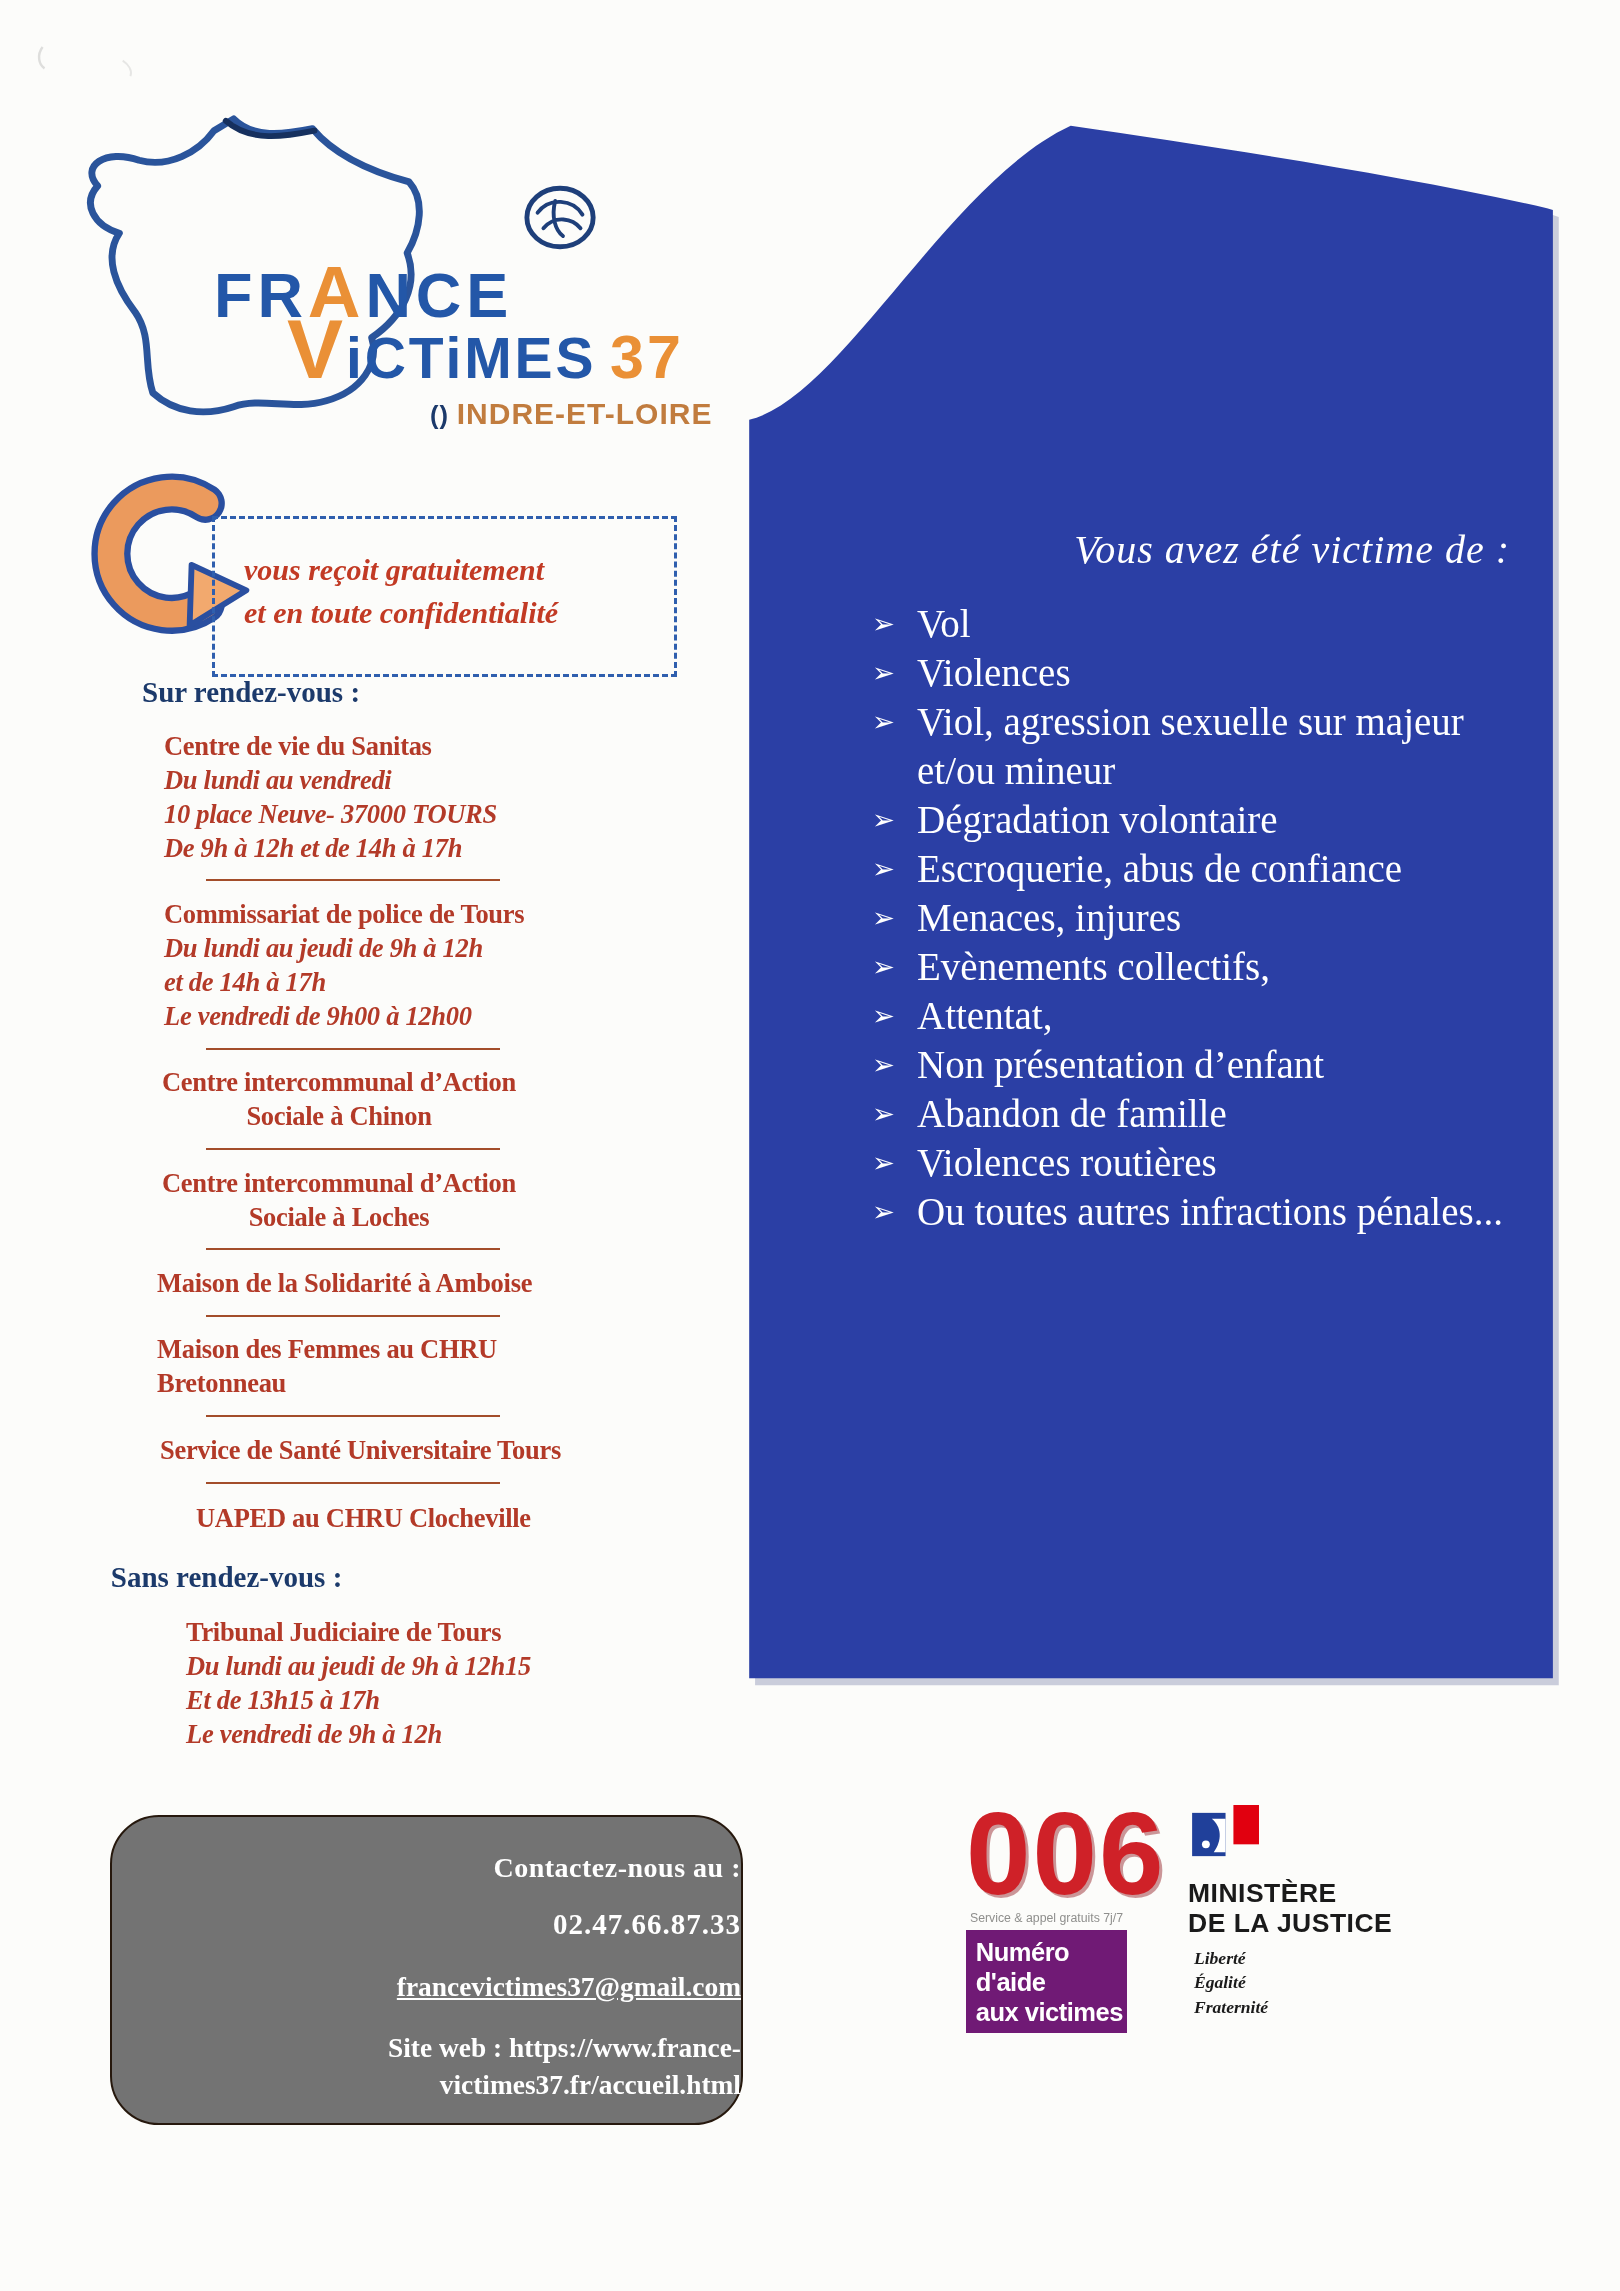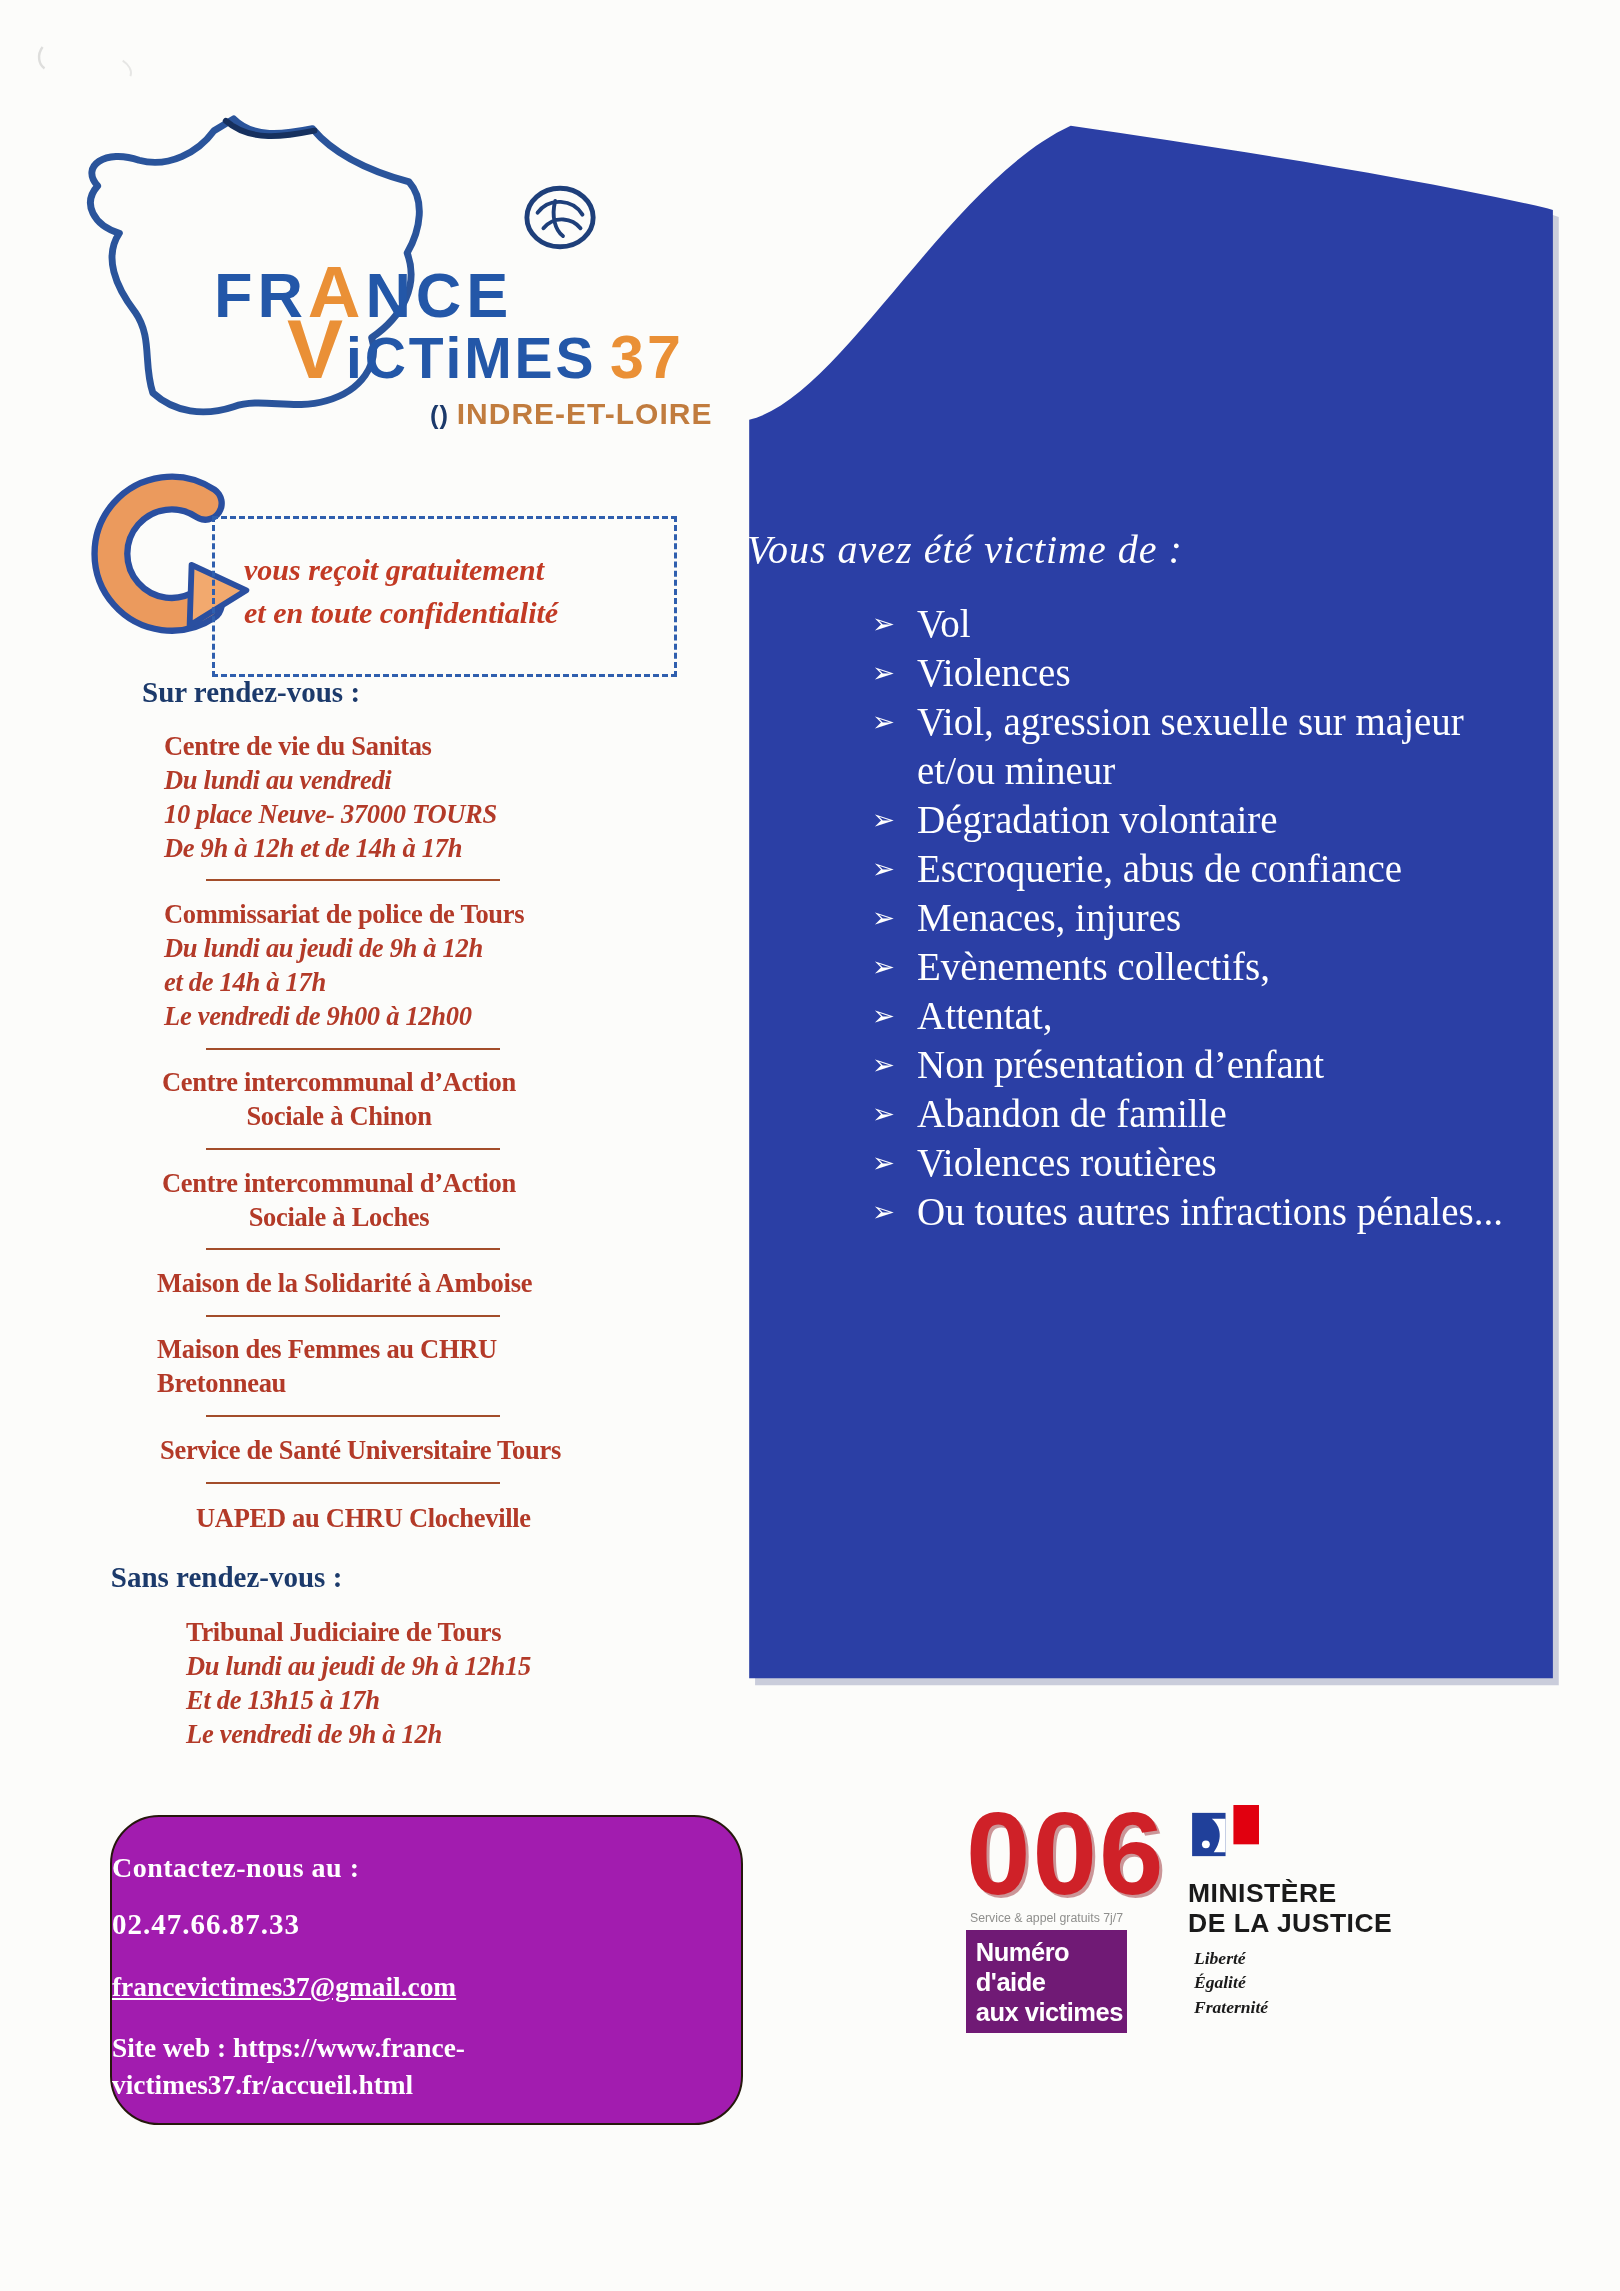--- a/index.html
+++ b/index.html
@@ -31,33 +31,33 @@
   .col-heading2{font-size:29px;font-weight:bold;color:#1c3a6b;margin:25.5px 0 21.6px 7.8px;}
   .entry{font-size:26.5px;line-height:34px;font-weight:bold;letter-spacing:-0.3px;}
   .entry .detail{font-style:italic;}
   .pl62{padding-left:61px;} .pl55{padding-left:54px;} .pl58{padding-left:57px;}
   .pl85{padding-left:83px;} .pl95{padding-left:93px;margin-top:17.6px;}
   .center{text-align:center;padding:0 21.6px;}
   .sep{border:0;border-top:2.9px solid #a34d2a;width:294px;margin:14.7px 0 15.7px 103px;
        background:none;height:0;}
 
   
-  .contact-box{left:110px;top:1815px;width:629px;height:306px;background:#a21caf;
-               border:2.9px solid #26180d;border-radius:49px;text-align:left;color:#fff;
+  .contact-box{left:110px;top:1815px;width:629px;height:306px;background:#737373;
+               border:2.9px solid #26180d;border-radius:49px;text-align:right;color:#fff;
                font-weight:bold;}
   .contact-title{margin-top:35px;font-size:28px;letter-spacing:0.5px;}
   .contact-phone{margin-top:23.5px;font-size:29px;letter-spacing:1px;}
   .contact-email{margin-top:31px;font-size:27.4px;text-decoration:underline;}
   .contact-site{margin-top:27.4px;font-size:27.4px;line-height:37px;}
 
   
   .blue-panel{left:747px;top:116px;width:812px;height:1578px;}
   .blue-panel svg{position:absolute;left:0;top:0;}
   .panel-content{position:absolute;left:0;top:0;width:100%;height:100%;color:#fff;}
-  .panel-title{margin-top:410px;text-align:left;
+  .panel-title{margin-top:410px;text-align:right;padding-right:49px;
                font-style:italic;font-size:40px;letter-spacing:1px;}
   .victim-list{list-style:none;margin:25.5px 0 0 125px;padding:0;}
   .victim-list li{display:flex;align-items:flex-start;}
   .victim-list .blt{flex:0 0 45px;font-family:"DejaVu Sans",sans-serif;font-size:27.4px;
                     line-height:49px;}
   .victim-list .txt{width:588px;font-size:39px;line-height:49px;}
   .panel-note{margin:61px 0 0 82px;width:613px;font-size:39px;line-height:54px;}
 
   
   .help-line{left:966px;top:1805px;width:161px;text-align:center;

